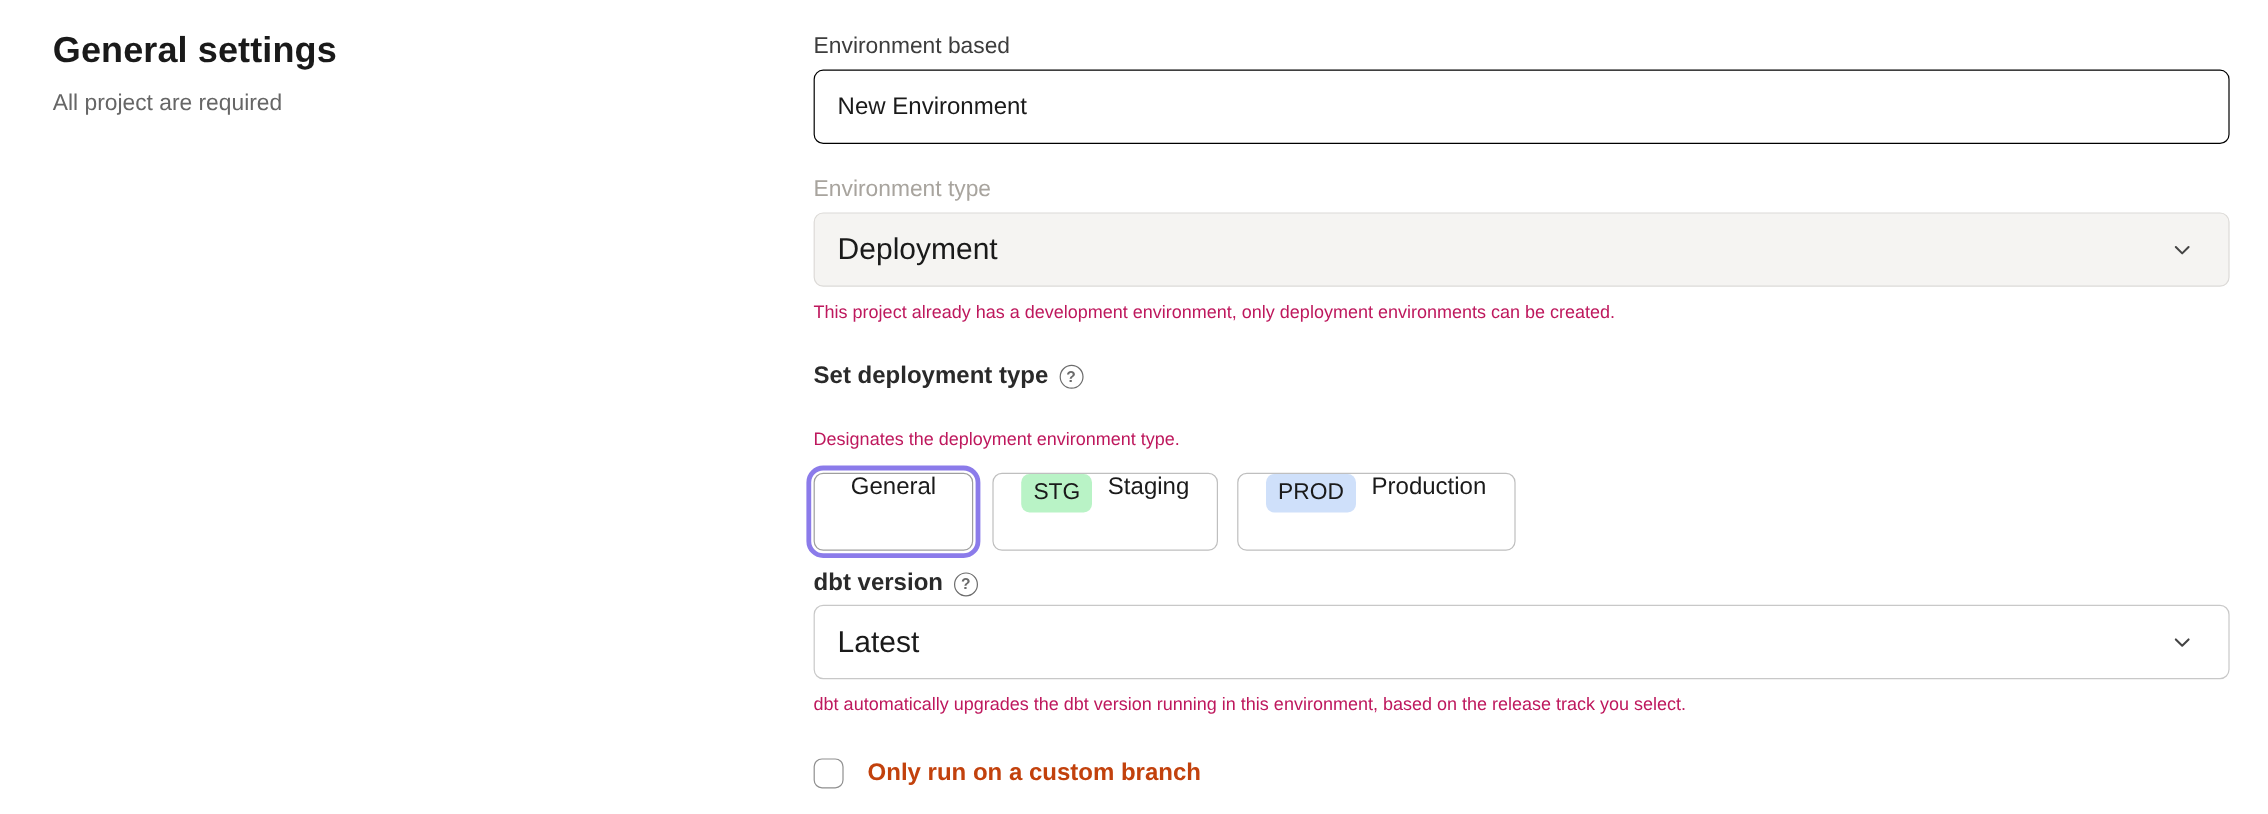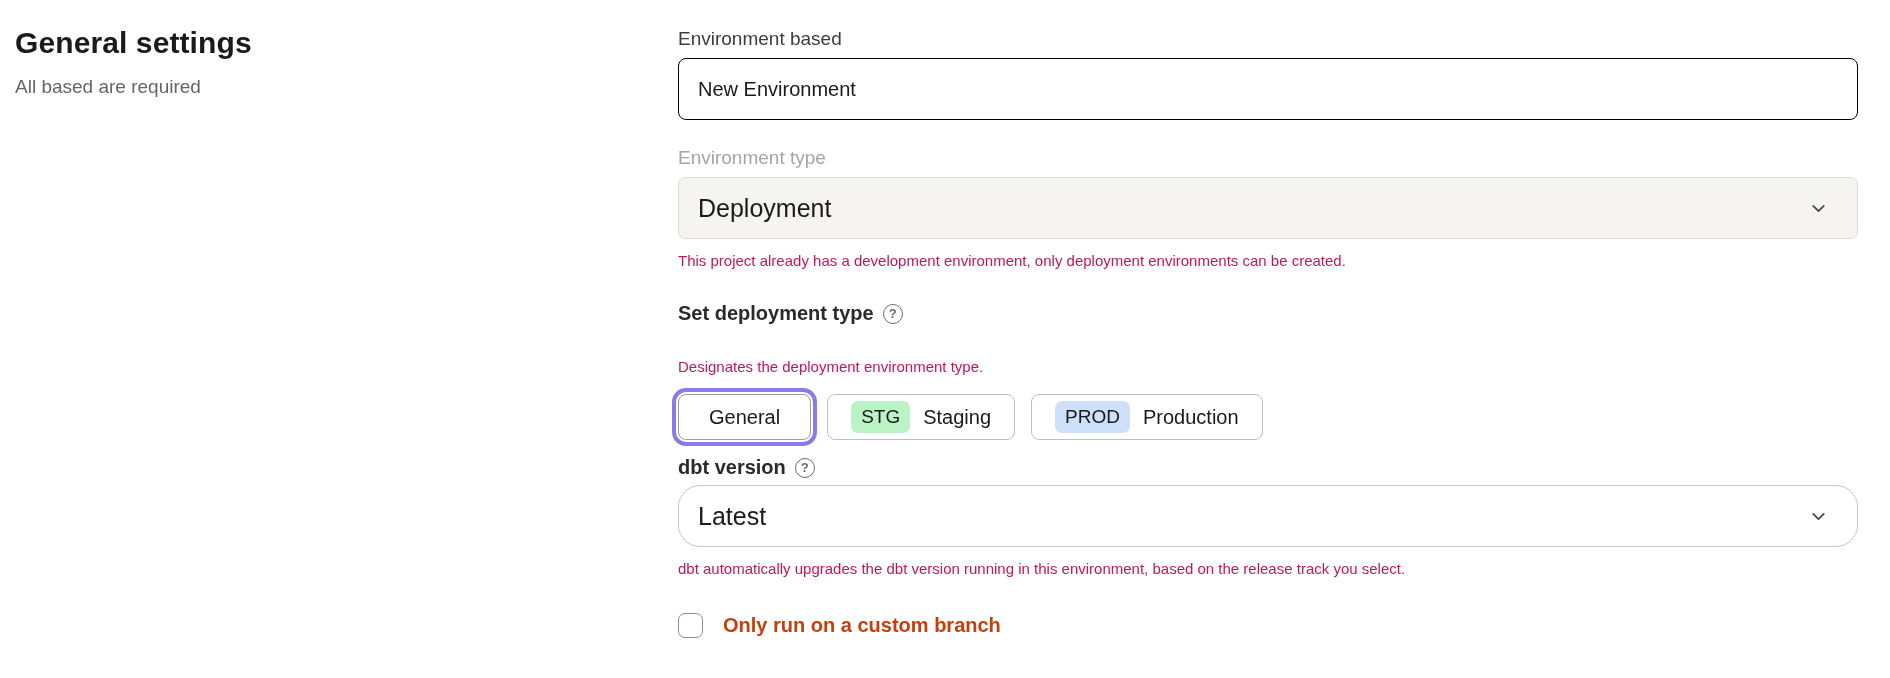--- a/index.html
+++ b/index.html
@@ -2,21 +2,21 @@
 <html><head>
 <meta charset="utf-8">
 <style>
   * { margin: 0; padding: 0; box-sizing: border-box; }
   html, body { width: 1890px; height: 678px; background: #ffffff; overflow: hidden; }
   body { font-family: "Liberation Sans", "DejaVu Sans", sans-serif; color: #1f1f1f; }
 
   .page { position: relative; width: 1890px; height: 678px; }
 
   
-  .left-col { position: absolute; left: 15px; top: 26px; width: 560px; }
+  .left-col { position: absolute; left: 44px; top: 26px; width: 560px; }
   .page-title { font-size: 30px; font-weight: 700; color: #1a1a1a; letter-spacing: 0.1px; }
   .page-subtitle { margin-top: 16px; font-size: 19px; color: #666666; }
 
   
   .form-col { position: absolute; left: 678px; top: 28px; width: 1180px; }
 
   .field-label { font-size: 19px; font-weight: 500; color: #3d3d3d; }
   .field-label.disabled { color: #a8a49e; }
   .section-label { font-size: 20px; font-weight: 700; color: #2a2a2a; display: flex; align-items: center; gap: 9px; }
   .helper-text { font-size: 15px; color: #be185d; }
@@ -45,53 +45,53 @@
     font-size: 13px; font-weight: 600; color: #6b6b6b; cursor: pointer;
   }
 
   .mt-env-type { margin-top: 27px; }
   .helper-under { margin-top: 13px; }
   .mt-section { margin-top: 33px; }
   .mt-designates { margin-top: 33px; }
 
   .type-buttons { margin-top: 19px; display: flex; gap: 16px; align-items: center; }
   .type-btn {
-    height: 46px; background: #ffffff; border: 1px solid #bfbfbf; border-radius: 8px;
-    display: inline-flex; align-items: center; gap: 13px; padding: 0 23px;
+    height: 65px; background: #ffffff; border: 1px solid #bfbfbf; border-radius: 8px;
+    display: inline-flex; align-items: flex-start; gap: 13px; padding: 0 23px;
     font-size: 20px; color: #1a1a1a; cursor: pointer;
     font-family: "Liberation Sans", "DejaVu Sans", sans-serif;
   }
   .type-btn.selected {
     outline: 4px solid #8b7bea; outline-offset: 2px;
     border-color: #9e9e9e; padding: 0 30px;
   }
   .type-badge {
     border-radius: 7px; padding: 5px 10px; font-size: 19px; color: #1a1a1a;
   }
   .badge-stg { background: #b9f3c6; }
   .badge-prod { background: #cfe0fa; }
 
   .mt-dbt { margin-top: 16px; }
-  .mt-dbt-select { margin-top: 6px; border-radius: 22px; }
+  .mt-dbt-select { margin-top: 6px; }
 
   .checkbox-row { margin-top: 36px; display: flex; align-items: center; gap: 20px; cursor: pointer; }
   .checkbox {
     width: 25px; height: 25px; border: 1.5px solid #8f8f8f; border-radius: 7px;
     background: #ffffff; flex: 0 0 auto;
   }
   .checkbox-label { font-size: 20px; font-weight: 600; color: #c2410c; }
 </style>
 </head>
 <body>
 
 <div class="page">
 
   <div class="left-col">
     <div class="page-title">General settings</div>
-    <div class="page-subtitle">All based are required</div>
+    <div class="page-subtitle">All project are required</div>
   </div>
 
   <div class="form-col">
 
     <div class="field-label">Environment based</div>
     <input class="text-input" type="text" value="New Environment" style="">
 
     <div class="field-label disabled mt-env-type">Environment type</div>
     <div class="select-box disabled">
       <span>Deployment</span>

